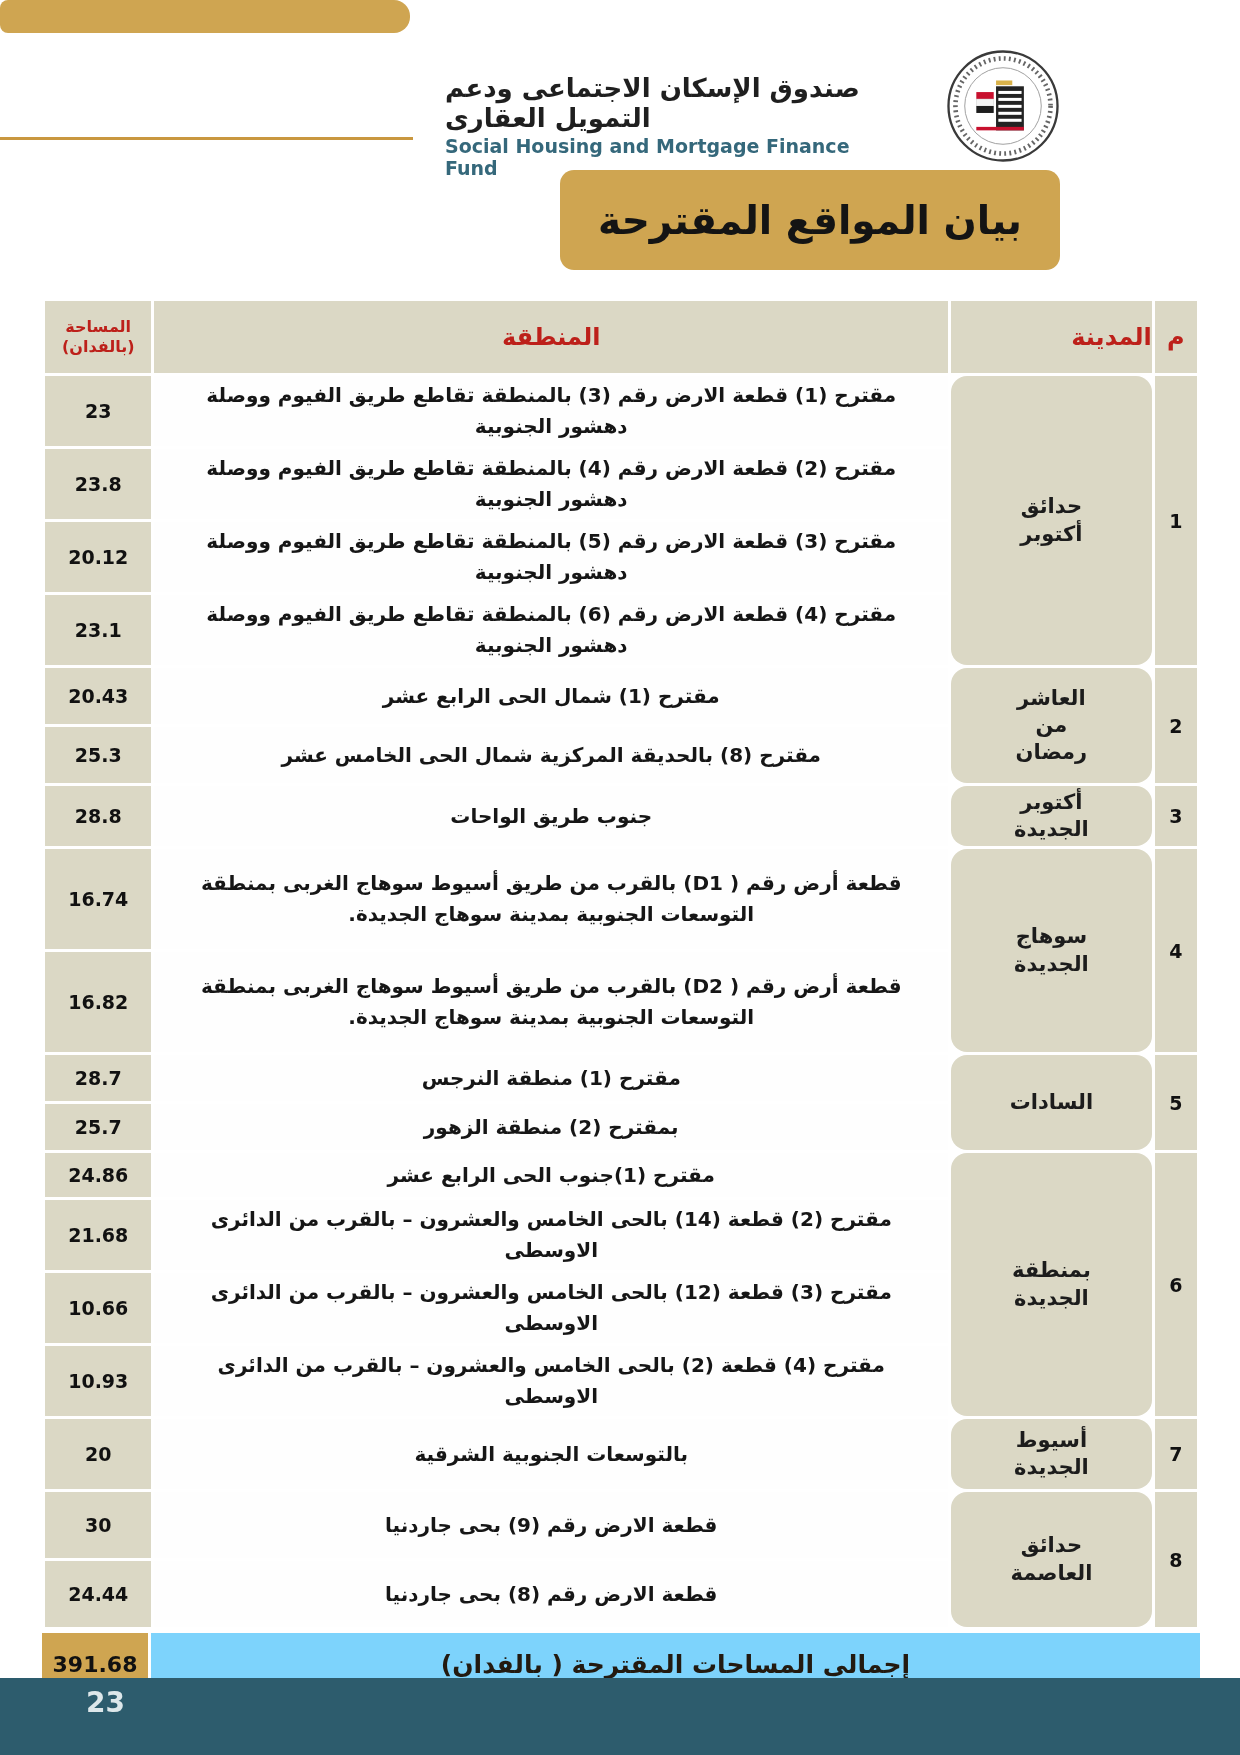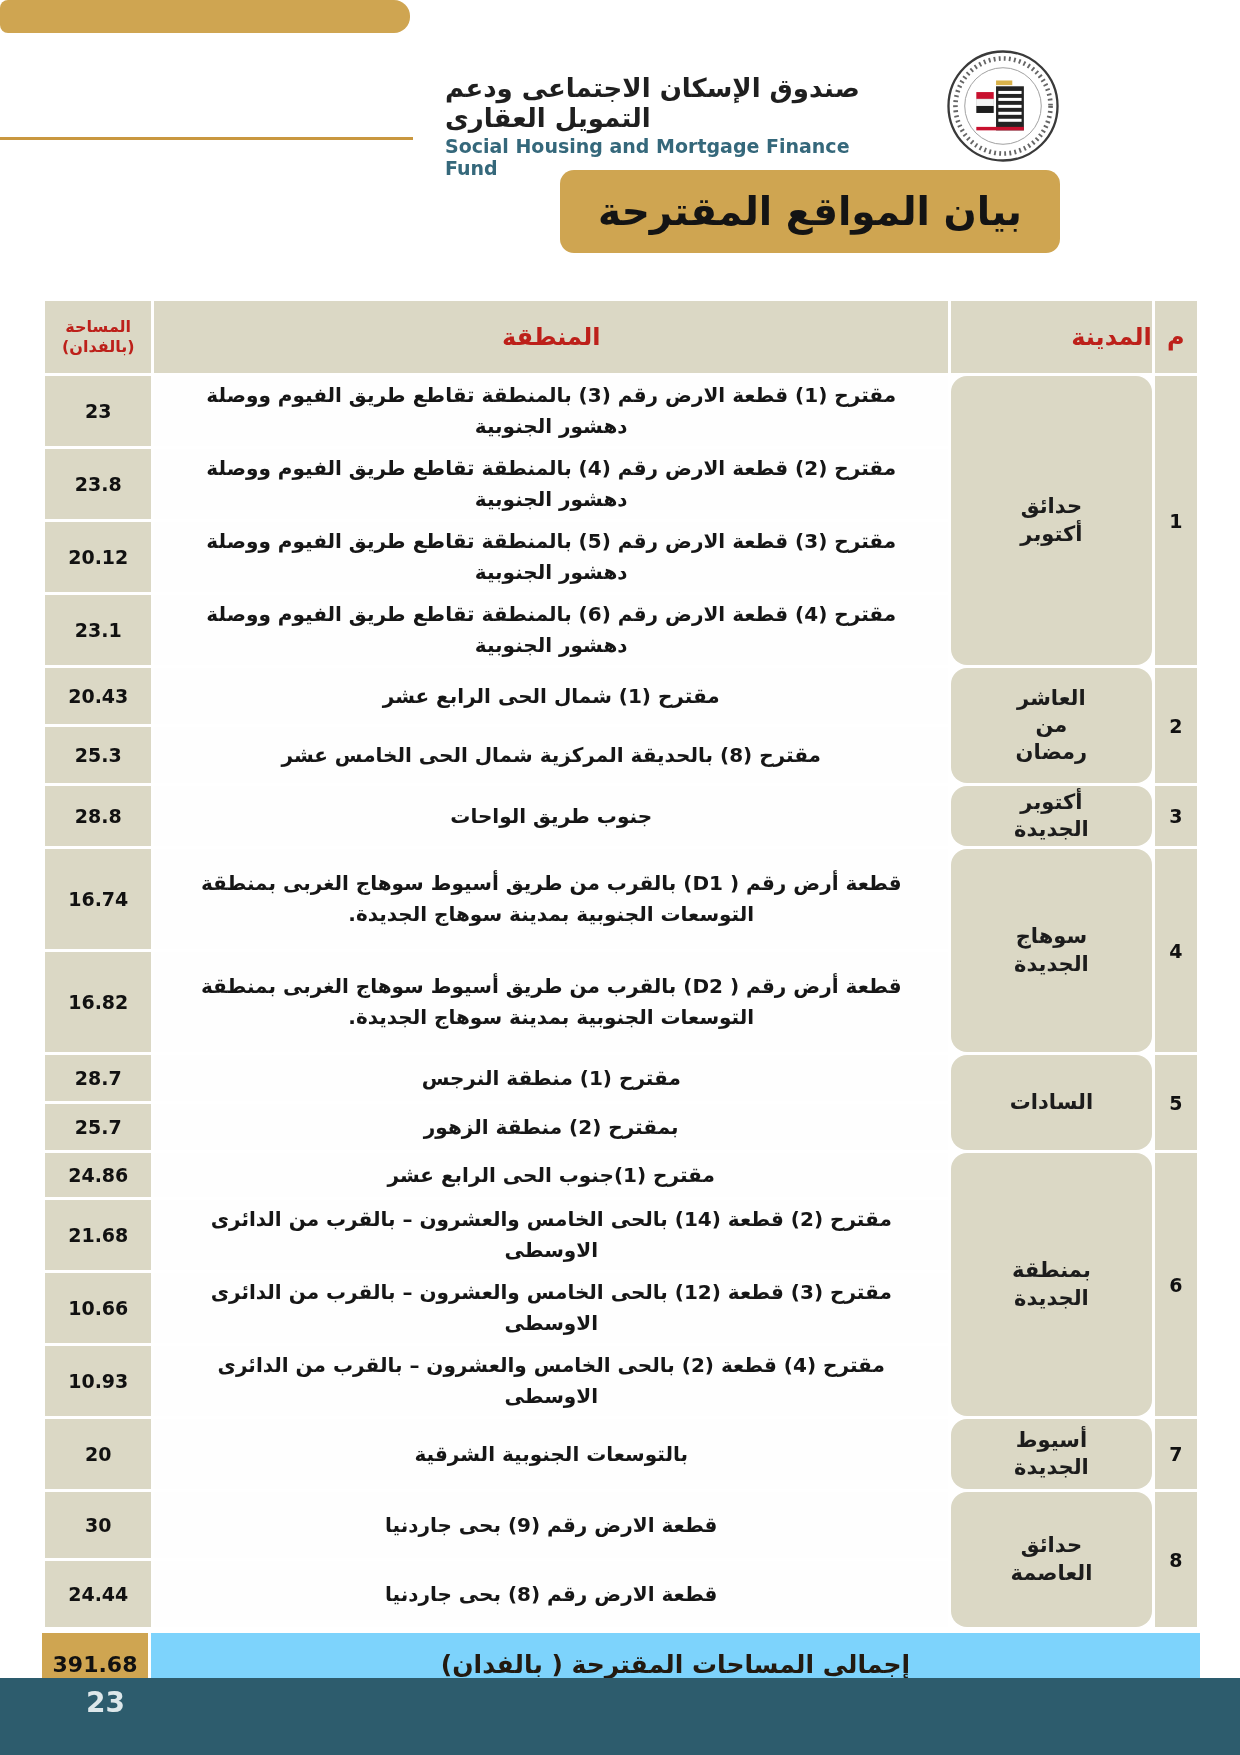--- a/index.html
+++ b/index.html
@@ -19,21 +19,21 @@
   }
   .org-names {
     position:absolute; top:73px; left:445px; width:450px; text-align:left; direction:rtl;
   }
   .org-ar { font-size:26px; font-weight:bold; color:#1f1f1f; letter-spacing:0; }
   .org-en { font-size:19px; font-weight:bold; color:#35687b; direction:ltr; margin-top:2px; }
   .logo { position:absolute; left:945px; top:48px; width:116px; height:116px; }
 
   
   .title-banner {
-    position:absolute; left:560px; top:170px; width:500px; height:83px;
+    position:absolute; left:560px; top:170px; width:500px; height:100px;
     background:#cfa551; border-radius:14px;
     display:flex; align-items:center; justify-content:center;
     direction:rtl; font-size:39px; font-weight:bold; color:#141414;
   }
 
   
   .table-wrap { position:absolute; left:42px; top:298px; width:1158px; }
   table.sites {
     width:1158px; table-layout:fixed; direction:rtl;
     border-collapse:separate; border-spacing:3px;

